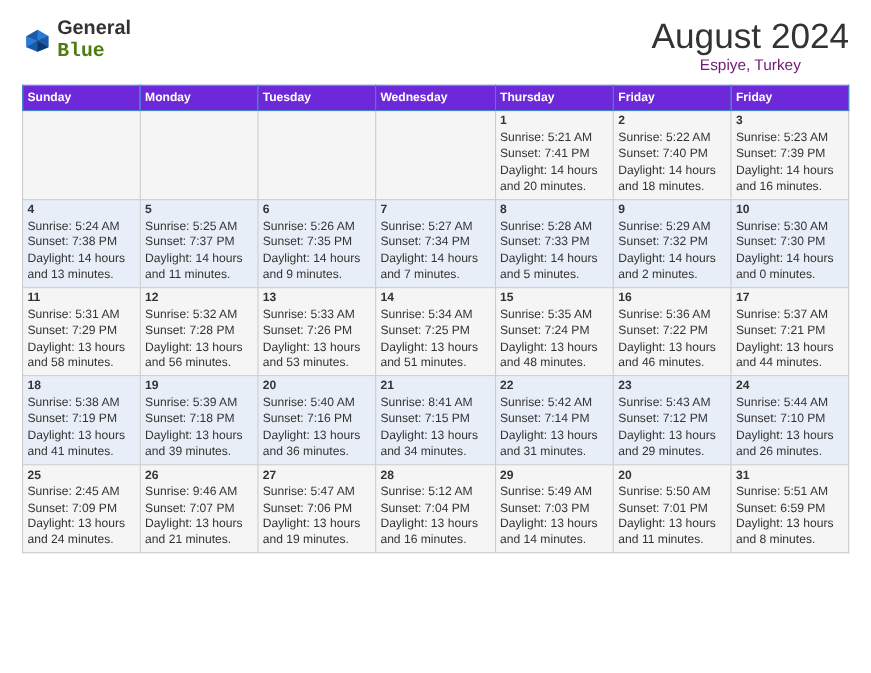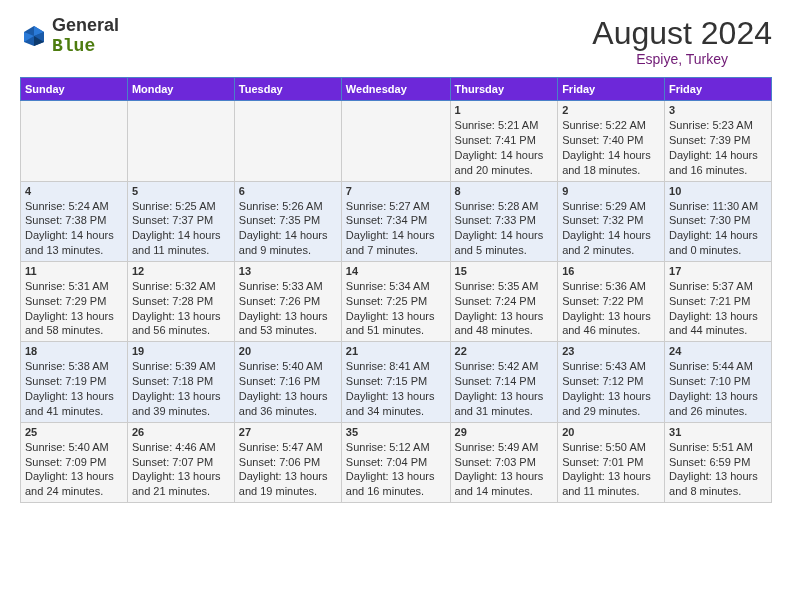--- a/index.html
+++ b/index.html
@@ -195,21 +195,21 @@
           </td>
           <td>
             <div class="day-number">9</div>
             <div class="day-info">Sunrise: 5:29 AM
 Sunset: 7:32 PM
 Daylight: 14 hours
 and 2 minutes.</div>
           </td>
           <td>
             <div class="day-number">10</div>
-            <div class="day-info">Sunrise: 11:30 AM
+            <div class="day-info">Sunrise: 5:30 AM
 Sunset: 7:30 PM
 Daylight: 14 hours
 and 0 minutes.</div>
           </td>
         </tr>
         <tr>
           <td>
             <div class="day-number">11</div>
             <div class="day-info">Sunrise: 5:31 AM
 Sunset: 7:29 PM
@@ -306,41 +306,41 @@
             <div class="day-number">24</div>
             <div class="day-info">Sunrise: 5:44 AM
 Sunset: 7:10 PM
 Daylight: 13 hours
 and 26 minutes.</div>
           </td>
         </tr>
         <tr>
           <td>
             <div class="day-number">25</div>
-            <div class="day-info">Sunrise: 5:40 AM
+            <div class="day-info">Sunrise: 2:45 AM
 Sunset: 7:09 PM
 Daylight: 13 hours
 and 24 minutes.</div>
           </td>
           <td>
             <div class="day-number">26</div>
-            <div class="day-info">Sunrise: 4:46 AM
+            <div class="day-info">Sunrise: 9:46 AM
 Sunset: 7:07 PM
 Daylight: 13 hours
 and 21 minutes.</div>
           </td>
           <td>
             <div class="day-number">27</div>
             <div class="day-info">Sunrise: 5:47 AM
 Sunset: 7:06 PM
 Daylight: 13 hours
 and 19 minutes.</div>
           </td>
           <td>
-            <div class="day-number">35</div>
+            <div class="day-number">28</div>
             <div class="day-info">Sunrise: 5:12 AM
 Sunset: 7:04 PM
 Daylight: 13 hours
 and 16 minutes.</div>
           </td>
           <td>
             <div class="day-number">29</div>
             <div class="day-info">Sunrise: 5:49 AM
 Sunset: 7:03 PM
 Daylight: 13 hours

